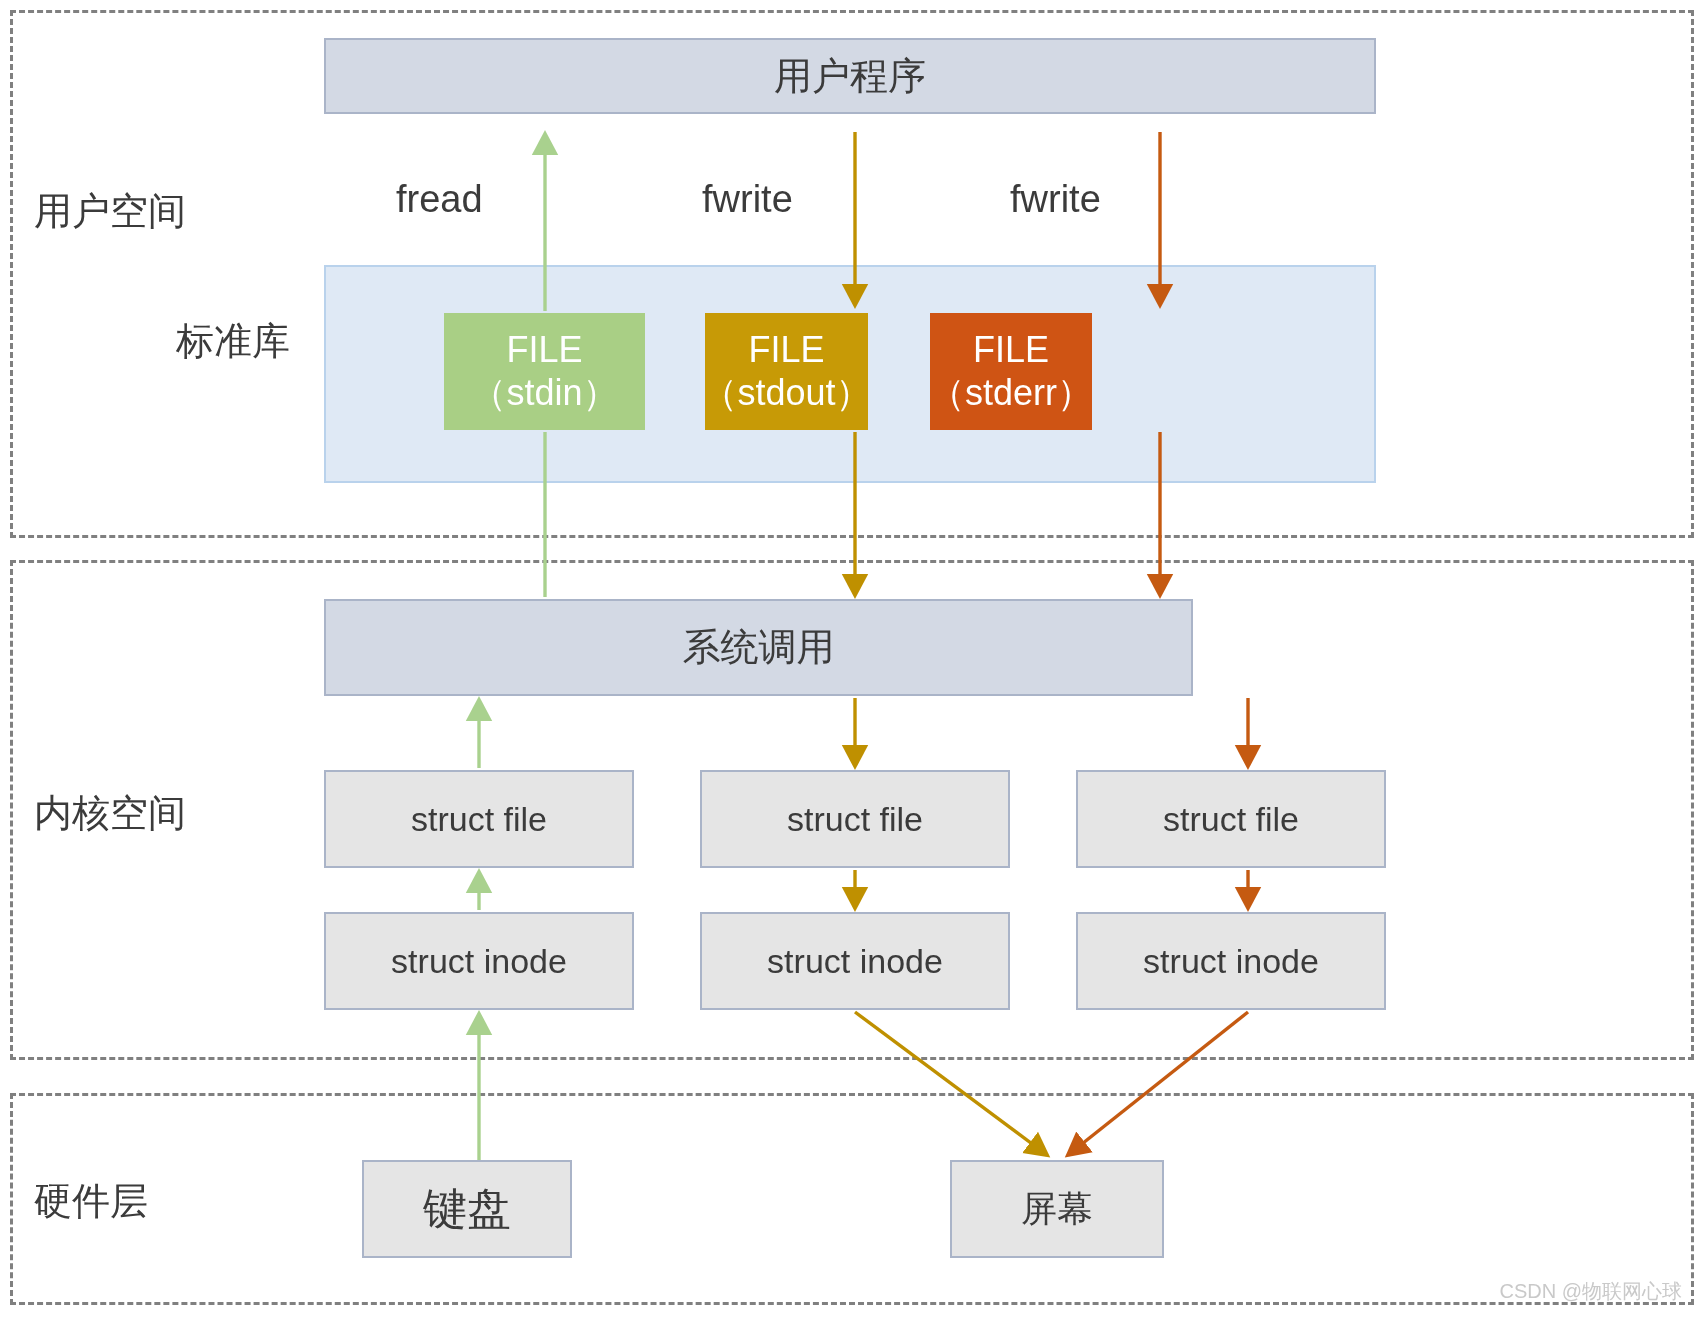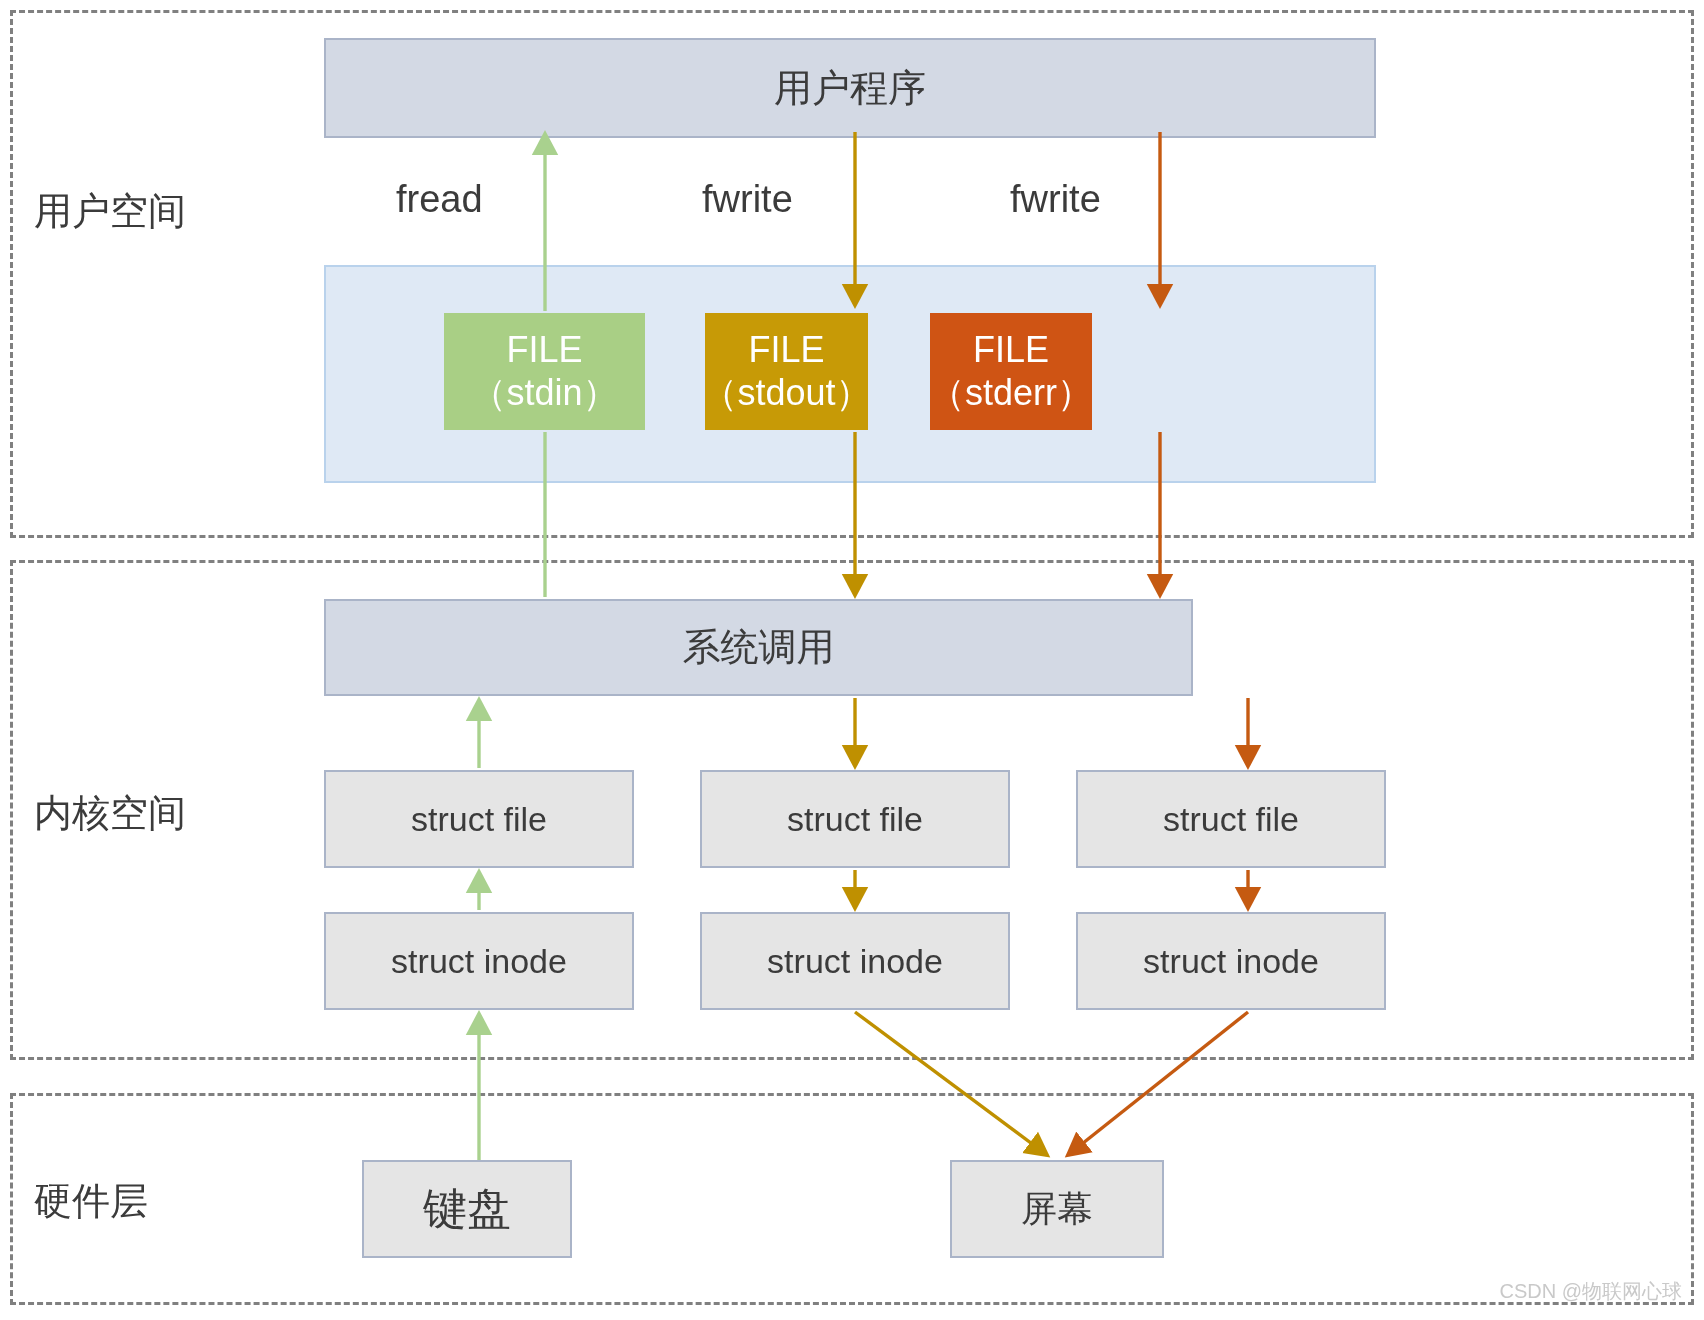--- a/index.html
+++ b/index.html
@@ -11,21 +11,21 @@
   #layer-hw{left:10px;top:1093px;width:1684px;height:212px;}
 
   .side-label{position:absolute;font-size:38px;line-height:1.25;color:#3b3b3b;white-space:nowrap;}
   #label-user-space{left:34px;top:188px;}
   #label-kernel-space{left:34px;top:790px;}
   #label-hardware{left:34px;top:1178px;}
   #label-glibc{left:20px;top:318px;width:270px;text-align:right;}
 
   .gbox{position:absolute;background:#d3d9e4;border:2px solid #aab4c8;box-sizing:border-box;
         display:flex;align-items:center;justify-content:center;font-size:38px;color:#3b3b3b;}
-  #box-user-program{left:324px;top:38px;width:1052px;height:100px;}
+  #box-user-program{left:324px;top:38px;width:1052px;height:76px;}
   #box-syscall{left:324px;top:599px;width:869px;height:97px;}
   .kbox{position:absolute;background:#e5e5e5;border:2px solid #aab4c8;box-sizing:border-box;
         display:flex;align-items:center;justify-content:center;font-size:34px;color:#3b3b3b;}
   .k-file{top:770px;height:98px;}
   .k-inode{top:912px;height:98px;}
   #box-file-1{left:324px;width:310px;}
   #box-file-2{left:700px;width:310px;}
   #box-file-3{left:1076px;width:310px;}
   #box-inode-1{left:324px;width:310px;}
   #box-inode-2{left:700px;width:310px;}
@@ -57,20 +57,21 @@
 <div class="layer" id="layer-user"></div>
 <div class="layer" id="layer-kernel"></div>
 <div class="layer" id="layer-hw"></div>
 
 <div id="panel-glibc"></div>
 
 <div class="side-label" id="label-user-space">用户空间</div>
 <div class="side-label" id="label-kernel-space">内核空间</div>
 <div class="side-label" id="label-hardware">硬件层</div>
 <div class="side-label" id="label-glibc">
+  <div>标准库</div>
 </div>
 
 <div class="gbox" id="box-user-program">用户程序</div>
 <div class="gbox" id="box-syscall">系统调用</div>
 
 <div class="kbox k-file" id="box-file-1">struct file</div>
 <div class="kbox k-file" id="box-file-2">struct file</div>
 <div class="kbox k-file" id="box-file-3">struct file</div>
 <div class="kbox k-inode" id="box-inode-1">struct inode</div>
 <div class="kbox k-inode" id="box-inode-2">struct inode</div>

